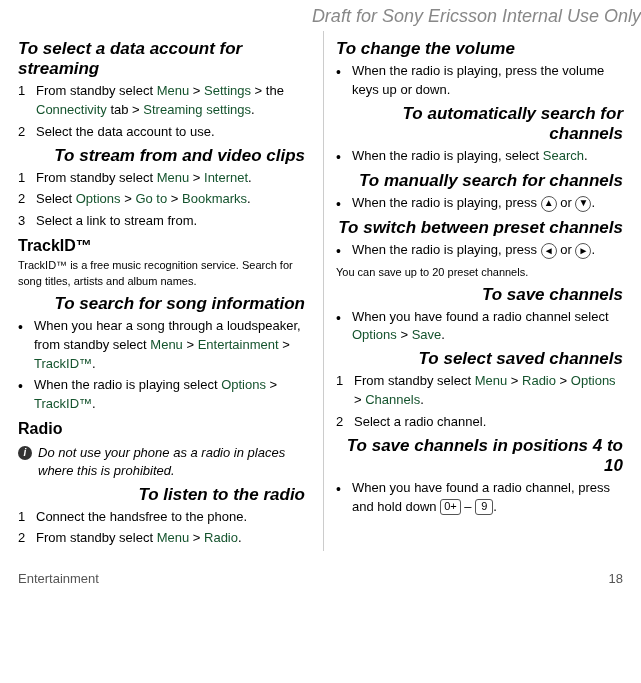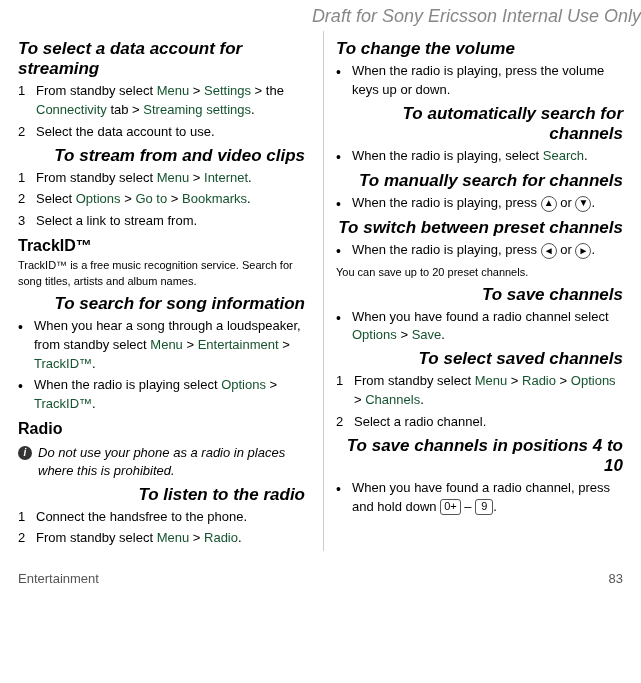--- a/index.html
+++ b/index.html
@@ -271,14 +271,14 @@
     <div class="bullet-item">
       <span class="bullet">•</span>
       <span>When you have found a radio channel, press and hold down <span class="keycap">0+</span> – <span class="keycap">9</span>.</span>
     </div>
 
   </div>
 </div>
 
 <div class="footer">
   <span>Entertainment</span>
-  <span>83</span>
+  <span>18</span>
 </div>
 
 </body></html>

